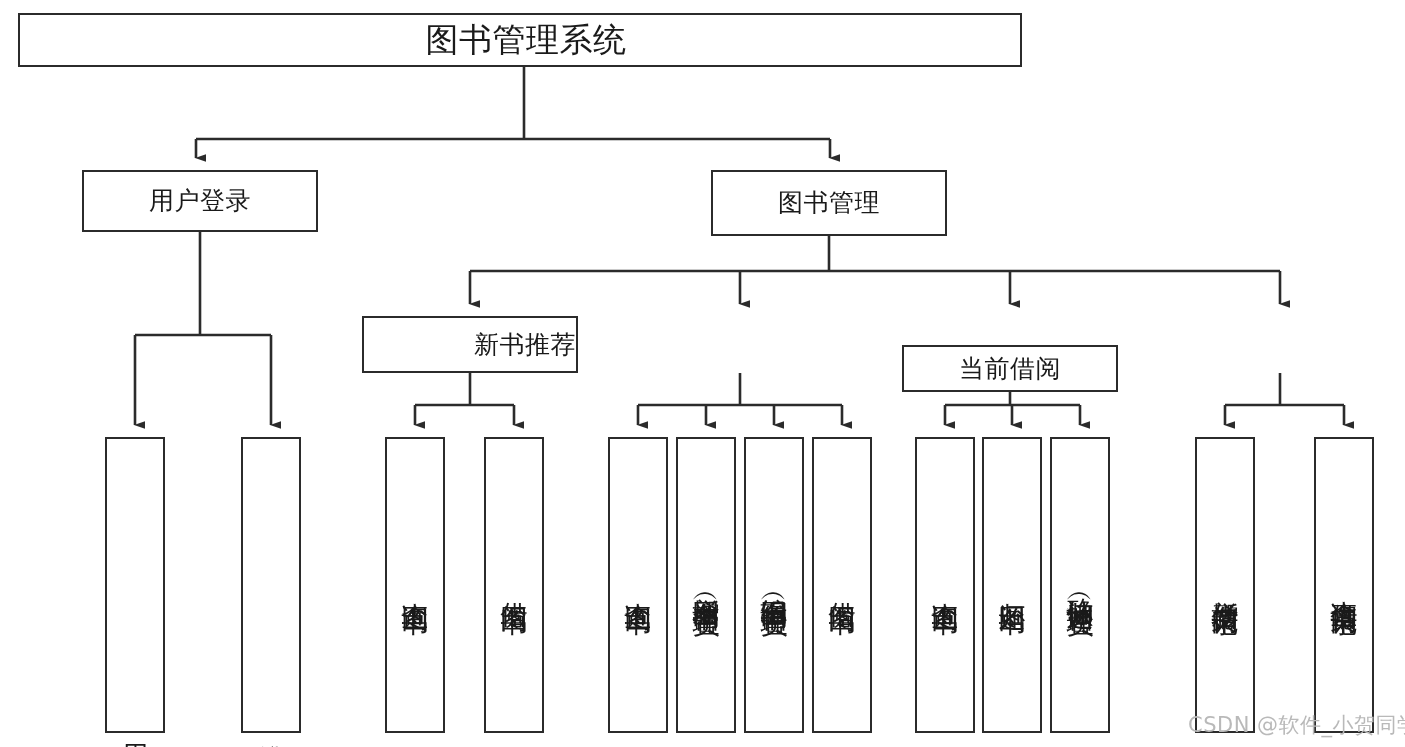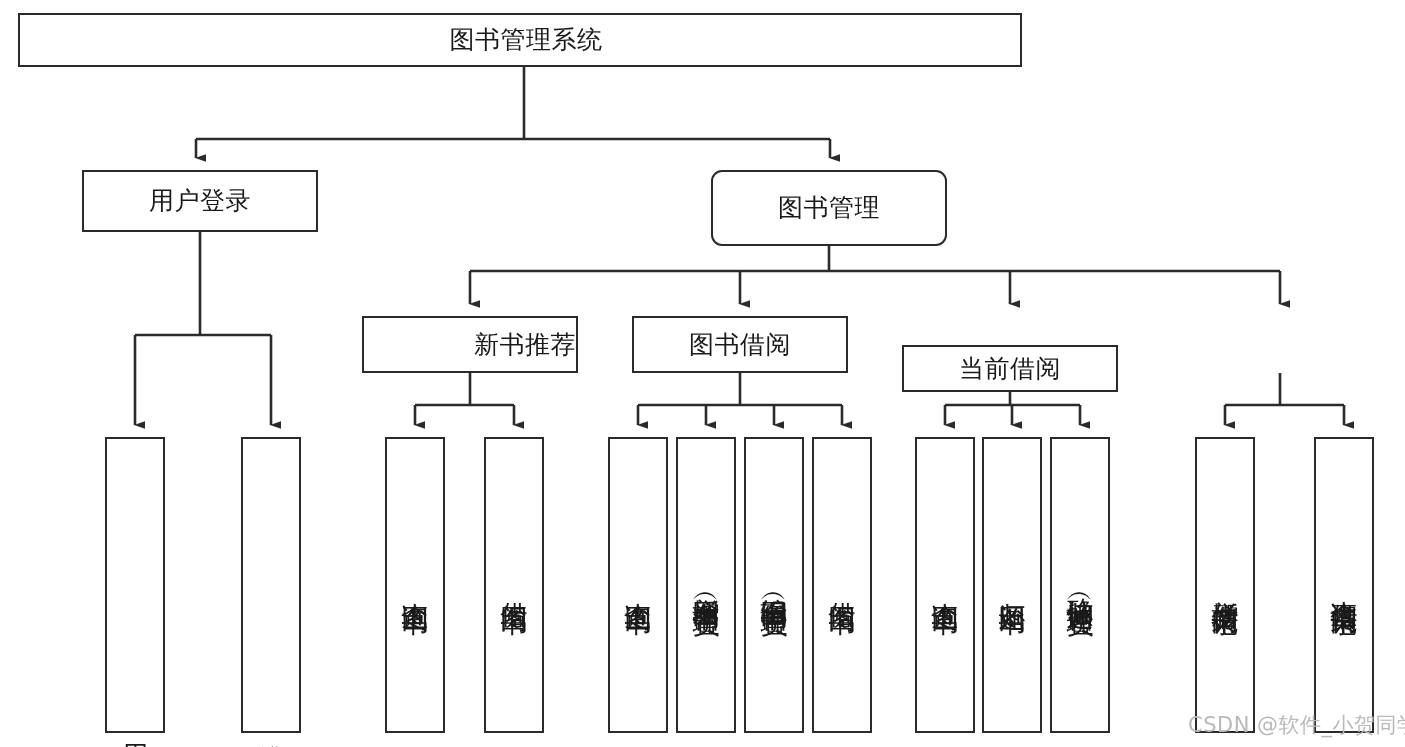--- a/index.html
+++ b/index.html
@@ -39,21 +39,21 @@
     display: block;
     line-height: 1.04;
     letter-spacing: 0.5px;
     white-space: nowrap;
   }
   
   .node.h .lbl {
     font-size: 25px;
   }
   .node.root .lbl {
-    font-size: 25px;
+    font-size: 33px;
     margin-left: 12px;
   }
   
   .node.v {
     align-items: center;
     justify-content: center;
   }
   .node.v .lbl {
     writing-mode: vertical-rl;
     text-orientation: upright;
@@ -126,29 +126,26 @@
     </g>
   </svg>
 
   <div class="node root h" style="left:18px; top:13px; width:1004px; height:54px;">
     <span class="lbl">图书管理系统</span>
   </div>
 
   <div class="node h" style="left:82px; top:170px; width:236px; height:62px;">
     <span class="lbl">用户登录</span>
   </div>
-  <div class="node h" style="left:711px; top:170px; width:236px; height:76px;border-radius:11px;">
+  <div class="node h" style="left:711px; top:170px; width:236px; height:66px;">
     <span class="lbl">图书管理</span>
   </div>
 
   <div class="node h" style="left:362px; top:316px; width:216px; height:57px;justify-content:flex-end;">
     <span class="lbl">新书推荐</span>
-  </div>
-  <div class="node h" style="left:632px; top:316px; width:216px; height:57px;">
-    <span class="lbl">图书借阅</span>
   </div>
   <div class="node h" style="left:902px; top:316px; width:216px; height:47px;margin-top:29px;">
     <span class="lbl">当前借阅</span>
   </div>
 
   <div class="node v" style="left:105px; top:437px; width:60px; height:296px; align-items:flex-end;">
     <span class="lbl">用户登录</span>
   </div>
   <div class="node v" style="left:241px; top:437px; width:60px; height:296px; align-items:flex-end;">
     <span class="lbl">注销登录</span>

